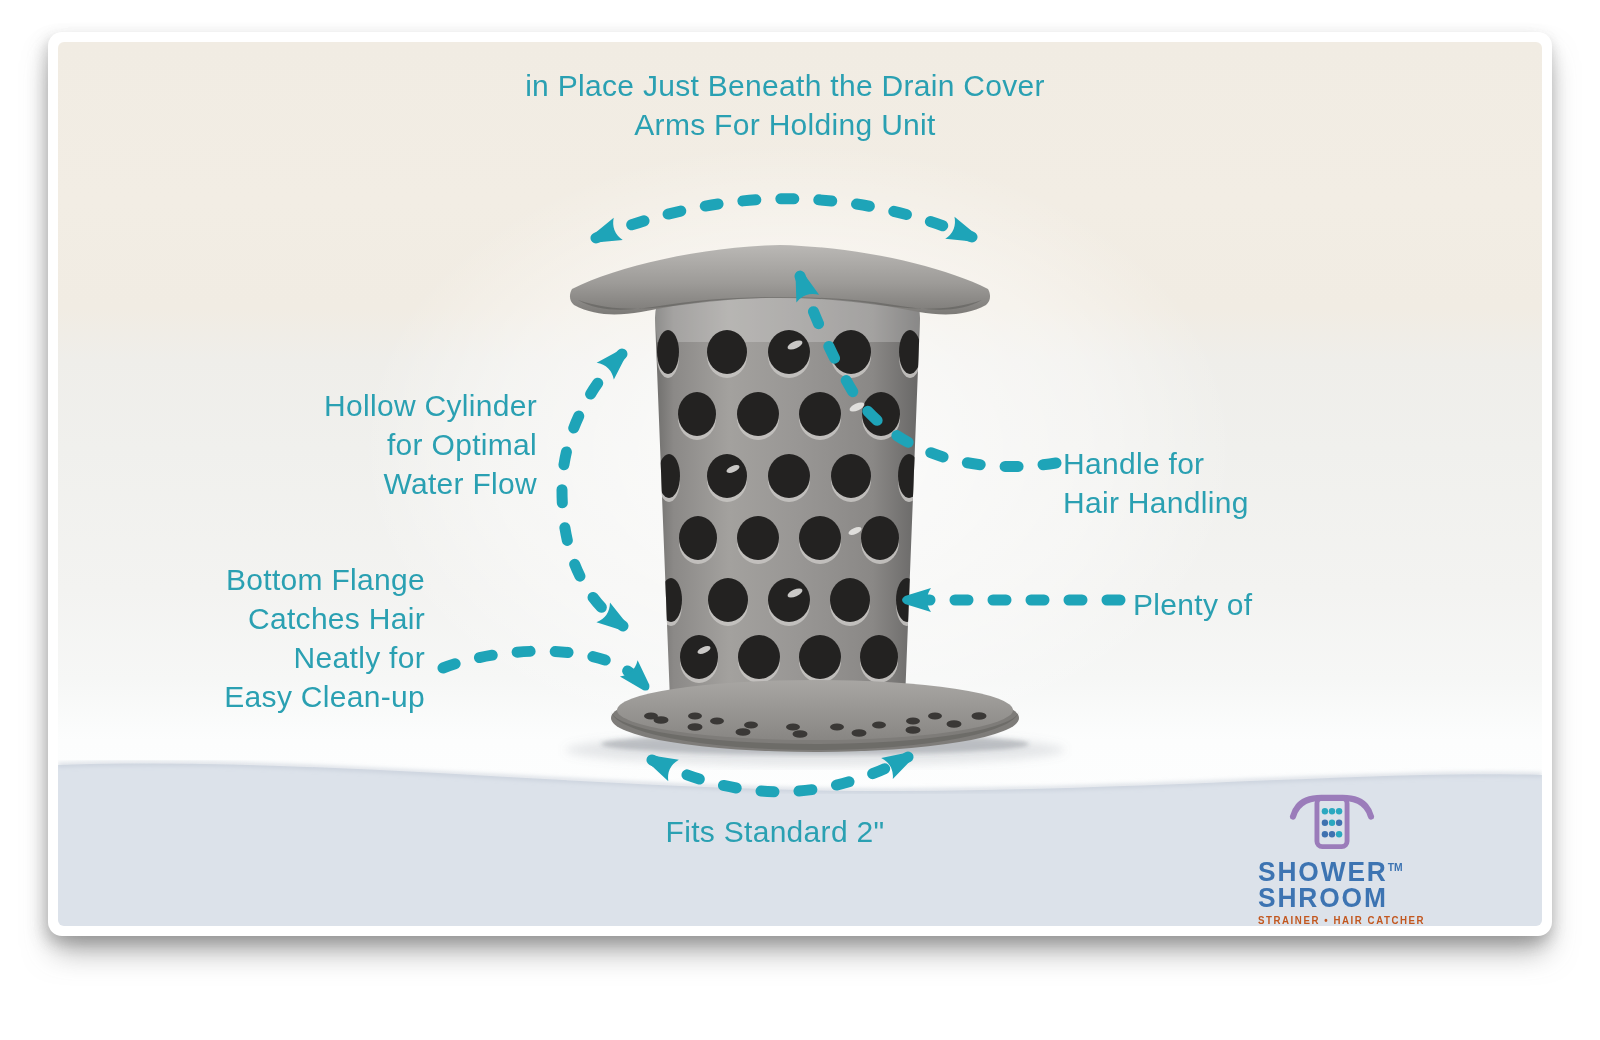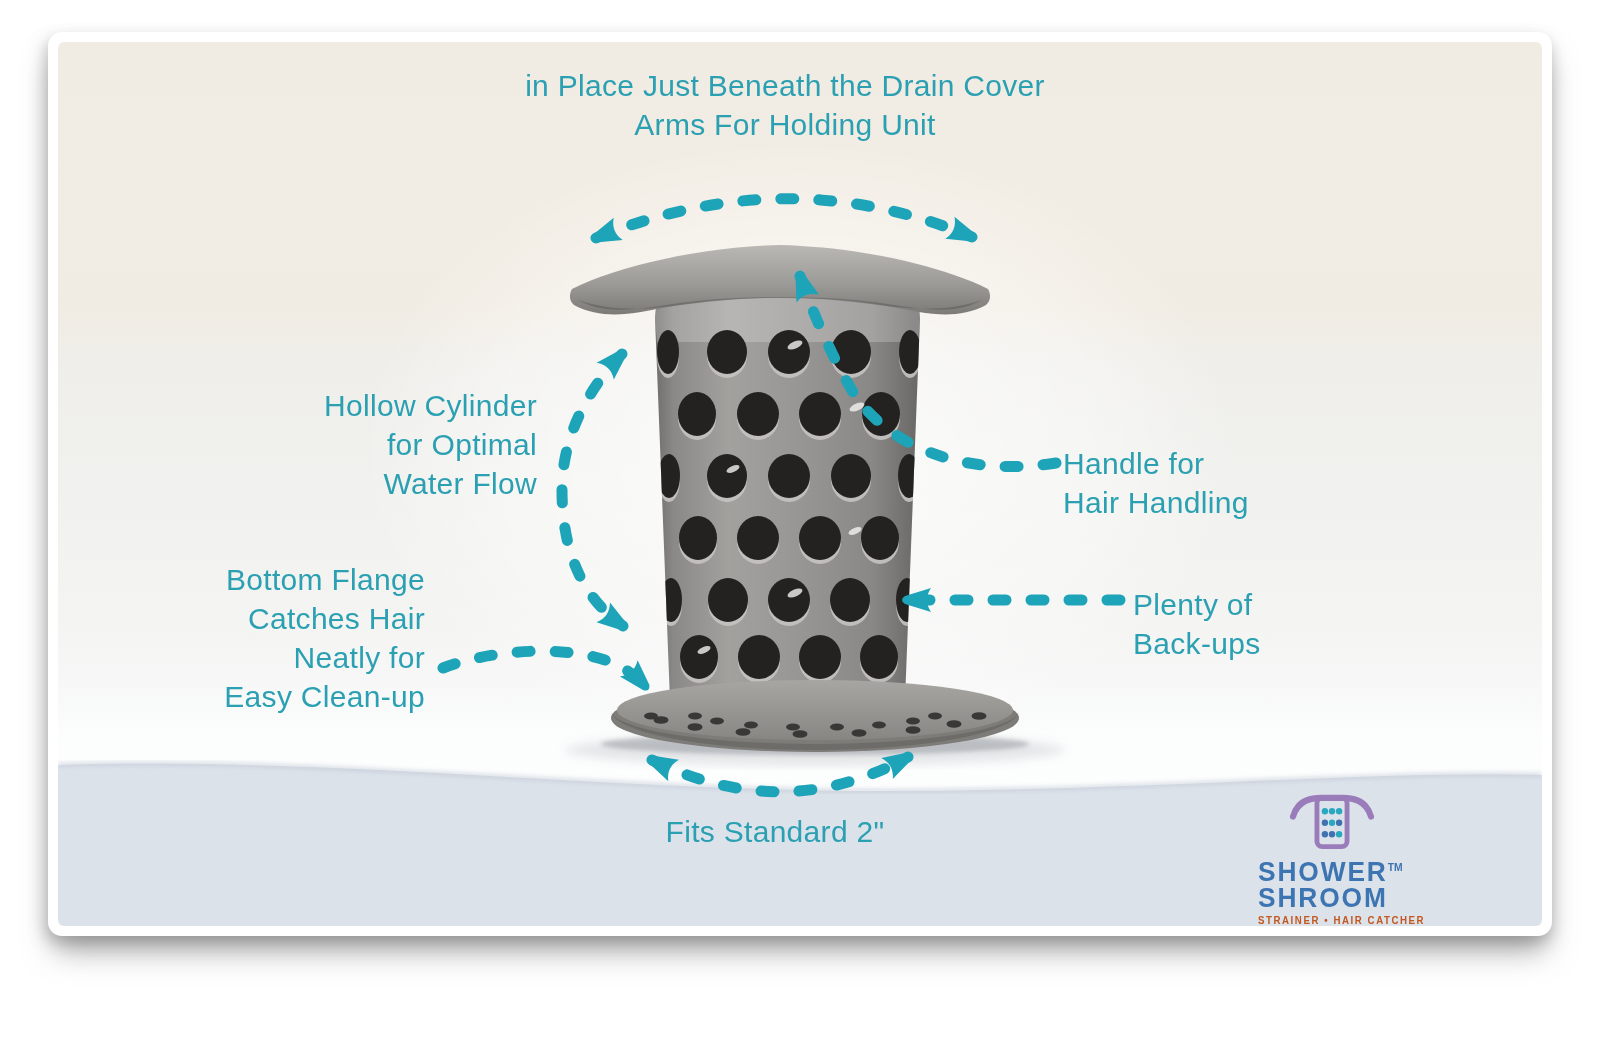--- a/index.html
+++ b/index.html
@@ -240,21 +240,20 @@
         <span>Easy Clean-up</span>
       </div>
 
       <div class="label left" style="left:1005px;top:370px;width:320px;margin-top:32px;">
         <span>Handle for</span>
         <span>Hair Handling</span>
       </div>
 
       <div class="label left" style="left:1075px;top:511px;width:320px;margin-top:32px;">
         <span>Plenty of</span>
-        <span>Back-ups</span>
       </div>
 
       <div class="label center" style="left:292px;top:770px;width:850px;">
         <span>Fits Standard 2"</span>
       </div>
 
       <div class="logo">
         <svg class="icon" width="96" height="62" viewBox="0 0 100 70">
           <path d="M6,30 C10,15 22,9 38,9 L62,9 C78,9 90,15 94,30" fill="none" stroke="var(--logo-purple)" stroke-width="7" stroke-linecap="round"></path>
           <rect x="33" y="9" width="34" height="55" rx="6" fill="none" stroke="var(--logo-purple)" stroke-width="5.5"></rect>

